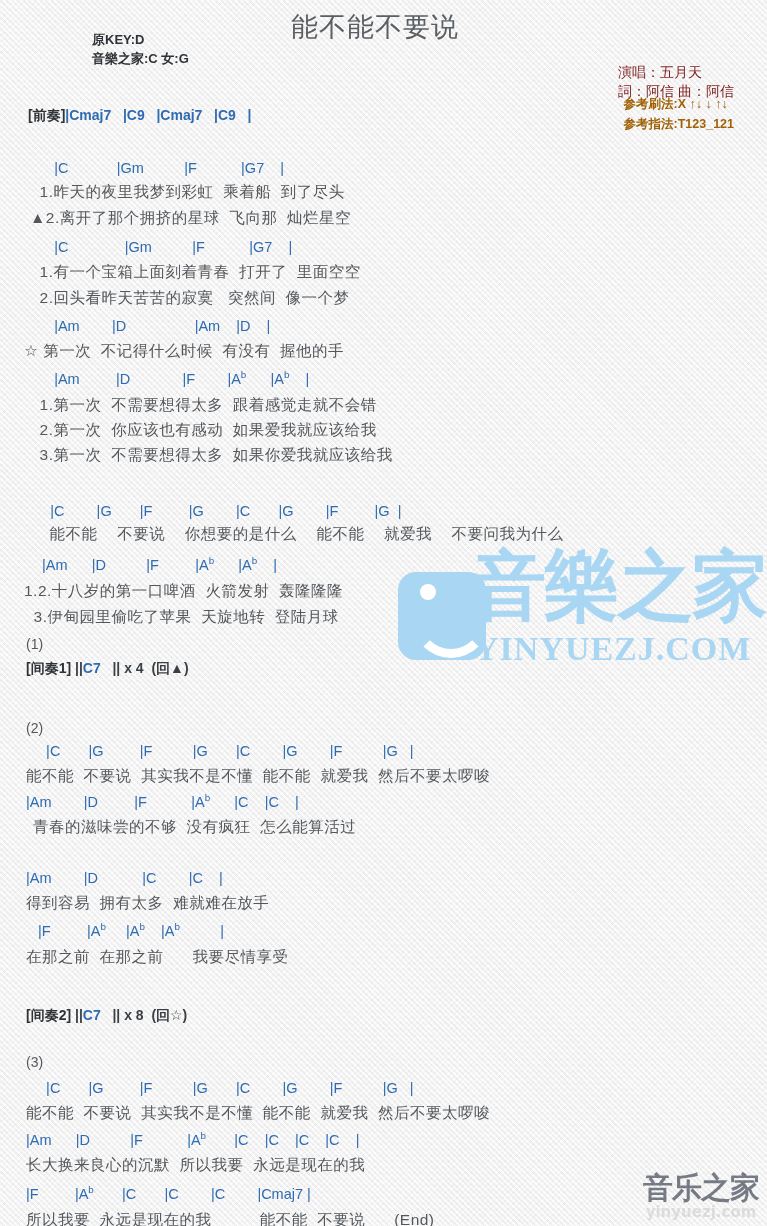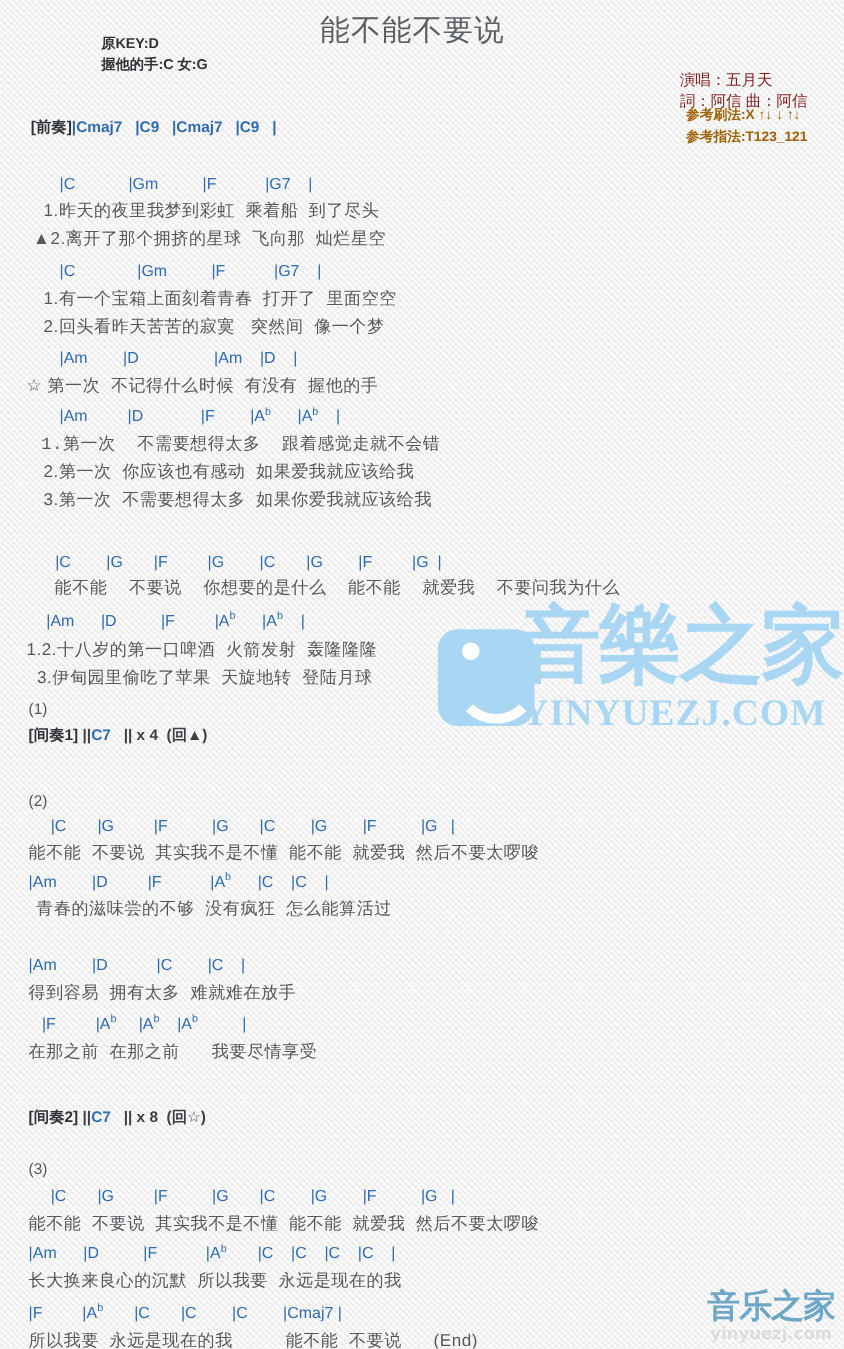--- a/index.html
+++ b/index.html
@@ -99,21 +99,21 @@
     bottom: 6px;
     z-index: 1;
     text-align: center;
     pointer-events: none;
     opacity: 0.55;
   }
   .wm-corner .wm-corner-cn {
     font-size: 30px;
     line-height: 1.05;
     font-weight: bold;
-    color: #0369a1;
+    color: #0f172a;
     font-family: "DejaVu Sans", sans-serif;
     letter-spacing: -1px;
     white-space: nowrap;
   }
   .wm-corner .wm-corner-url {
     font-size: 15px;
     line-height: 1.1;
     font-weight: bold;
     color: #c9c9c9;
     font-family: "DejaVu Sans", sans-serif;
@@ -219,21 +219,21 @@
   <div class="wm-corner-cn">音乐之家</div>
   <div class="wm-corner-url">yinyuezj.com</div>
 </div>
 
 <div class="sheet">
 
   <div class="title">能不能不要说</div>
 
   <div class="key-block">
     <div>原KEY:D</div>
-    <div class="ln2">握他的手:C 女:G</div>
+    <div class="ln2">音樂之家:C 女:G</div>
   </div>
 
   <div class="credits">
     <div>演唱：五月天</div>
     <div>詞：阿信  曲：阿信</div>
   </div>
 
   <div class="play-info">
     <div>参考刷法:X ↑↓ ↓ ↑↓</div>
     <div>参考指法:T123_121</div>
@@ -246,21 +246,21 @@
   <div class="line lyricline" style="left:30px; top:201px;">▲2.离开了那个拥挤的星球  飞向那  灿烂星空</div>
 
   <div class="line chordline" style="left:30px; top:231px;">      |C              |Gm          |F           |G7    |</div>
   <div class="line lyricline" style="left:30px; top:255px;">  1.有一个宝箱上面刻着青春  打开了  里面空空</div>
   <div class="line lyricline" style="left:30px; top:281px;">  2.回头看昨天苦苦的寂寞   突然间  像一个梦</div>
 
   <div class="line chordline" style="left:30px; top:310px;">      |Am        |D                 |Am    |D    |</div>
   <div class="line lyricline" style="left:24px; top:334px;">☆ 第一次  不记得什么时候  有没有  握他的手</div>
 
   <div class="line chordline" style="left:30px; top:363px;">      |Am         |D             |F        |A<sup class="flat">b</sup>      |A<sup class="flat">b</sup>    |</div>
-  <div class="line lyricline" style="left:18px; top:388px;font-family:Liberation Mono, monospace;">  1.第一次  不需要想得太多  跟着感觉走就不会错</div>
+  <div class="line lyricline" style="left:30px; top:388px;">  1.第一次  不需要想得太多  跟着感觉走就不会错</div>
   <div class="line lyricline" style="left:30px; top:413px;">  2.第一次  你应该也有感动  如果爱我就应该给我</div>
   <div class="line lyricline" style="left:30px; top:438px;">  3.第一次  不需要想得太多  如果你爱我就应该给我</div>
 
   <div class="line chordline" style="left:30px; top:495px;">     |C        |G       |F         |G        |C       |G        |F         |G  |</div>
   <div class="line lyricline" style="left:30px; top:519px;font-family:Liberation Mono, monospace;">  能不能  不要说  你想要的是什么  能不能  就爱我  不要问我为什么</div>
 
   <div class="line chordline" style="left:30px; top:549px;">   |Am      |D          |F         |A<sup class="flat">b</sup>      |A<sup class="flat">b</sup>    |</div>
   <div class="line lyricline" style="left:24px; top:574px;">1.2.十八岁的第一口啤酒  火箭发射  轰隆隆隆</div>
   <div class="line lyricline" style="left:24px; top:600px;">  3.伊甸园里偷吃了苹果  天旋地转  登陆月球</div>
 

